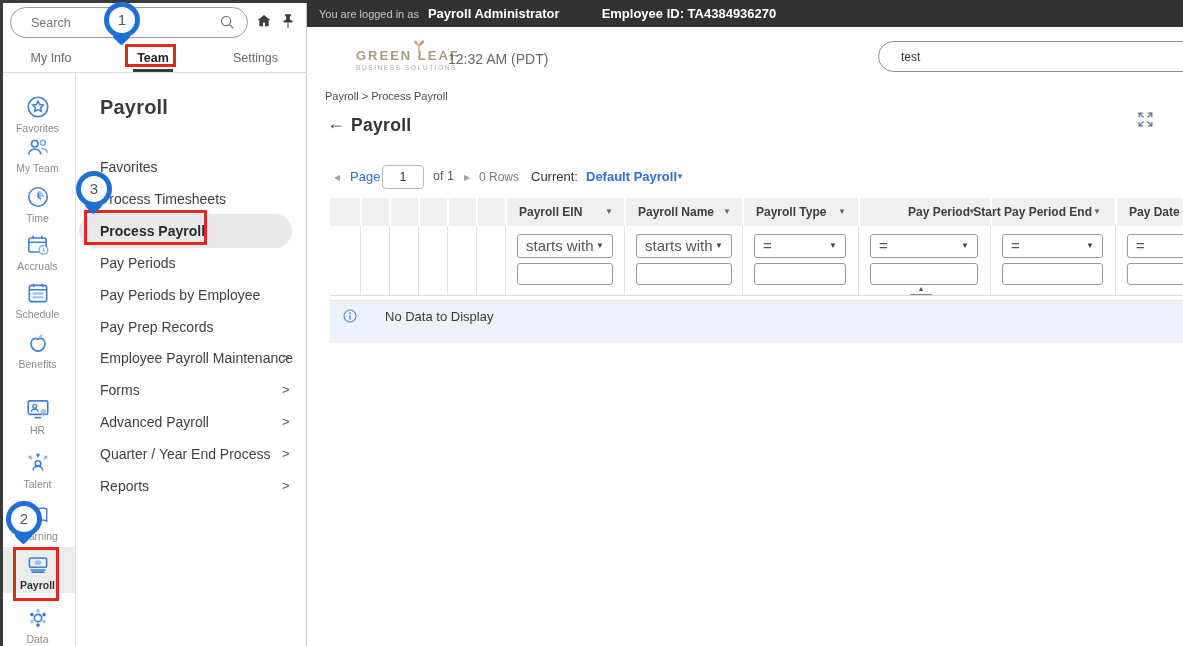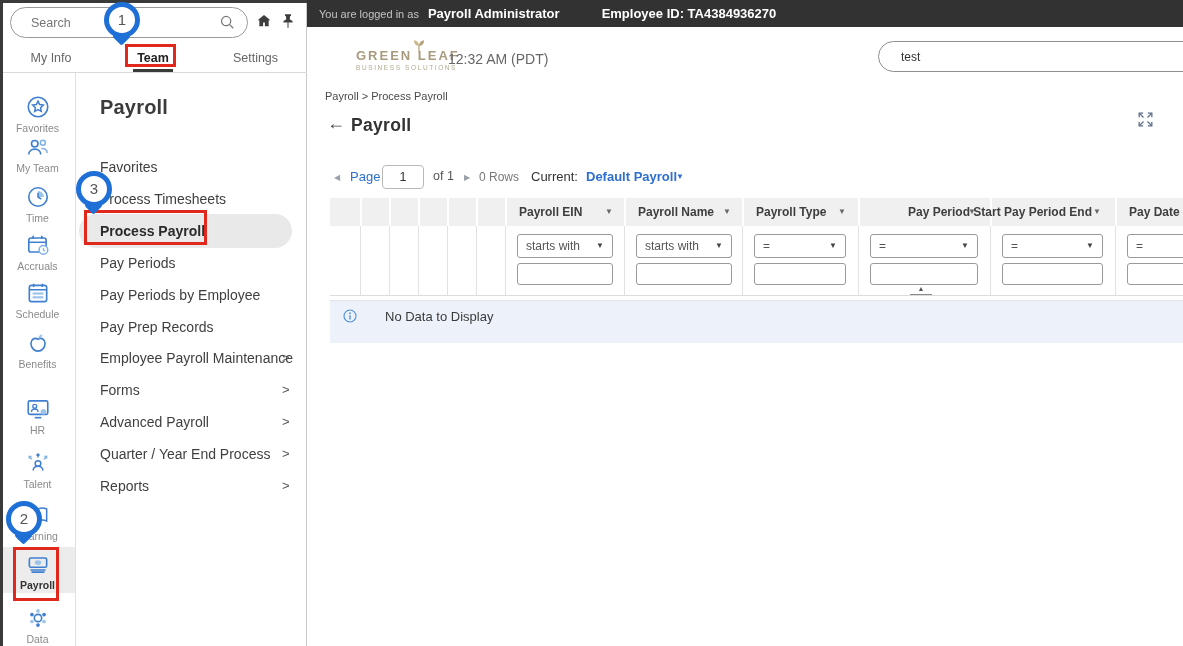--- a/index.html
+++ b/index.html
@@ -66,21 +66,21 @@
   #cur-value{position:absolute;left:586px;top:169px;font-size:13px;color:#2e6fd0;font-weight:bold;cursor:pointer;}
   #cur-caret{position:absolute;left:676px;top:172px;font-size:8px;color:#2e6fd0;cursor:pointer;}
 
   
   #thead-strip{position:absolute;left:330px;top:198px;width:853px;height:28px;background:#f0f0f0;}
   .wsep{position:absolute;top:198px;width:2px;height:28px;background:#fff;}
   .gsep{position:absolute;top:226px;width:1px;height:70px;background:#e2e2e2;}
   #table-bottom{position:absolute;left:330px;top:295px;width:853px;height:1px;background:#dcdcdc;}
   .hlabel{position:absolute;top:205px;font-size:12px;font-weight:bold;color:#3e3e3e;}
   .hcaret{position:absolute;top:207px;font-size:8px;color:#666;cursor:pointer;}
-  .fsel{position:absolute;top:234px;height:24px;border:1px solid #9a9a9a;border-radius:3px;box-sizing:border-box;background:#fff;font-size:12px;color:#555;line-height:22px;padding-left:8px;cursor:pointer;}
+  .fsel{position:absolute;top:234px;height:24px;border:1px solid #9a9a9a;border-radius:3px;box-sizing:border-box;background:#fff;font-size:15px;color:#555;line-height:22px;padding-left:8px;cursor:pointer;}
   .fsel .c{position:absolute;right:8px;top:0;font-size:8px;color:#444;}
   .finp{position:absolute;top:263px;height:22px;border:1px solid #9a9a9a;border-radius:3px;box-sizing:border-box;background:#fff;cursor:text;}
   #sort-ind{position:absolute;left:908px;top:285px;width:26px;text-align:center;cursor:pointer;}
   #sort-ind .a{font-size:7px;color:#555;line-height:8px;display:block;}
   #sort-ind .u{display:block;margin:1px auto 0 auto;width:22px;height:1px;background:#8a8a8a;}
 
   #nodata{position:absolute;left:330px;top:300px;width:853px;height:43px;background:#edf1f9;border-top:1px solid #e0e4ef;box-sizing:border-box;}
   #nodata .txt{position:absolute;left:55px;top:8px;font-size:13px;color:#3a3a3a;}
   #nodata svg{position:absolute;left:12px;top:7px;}
 

